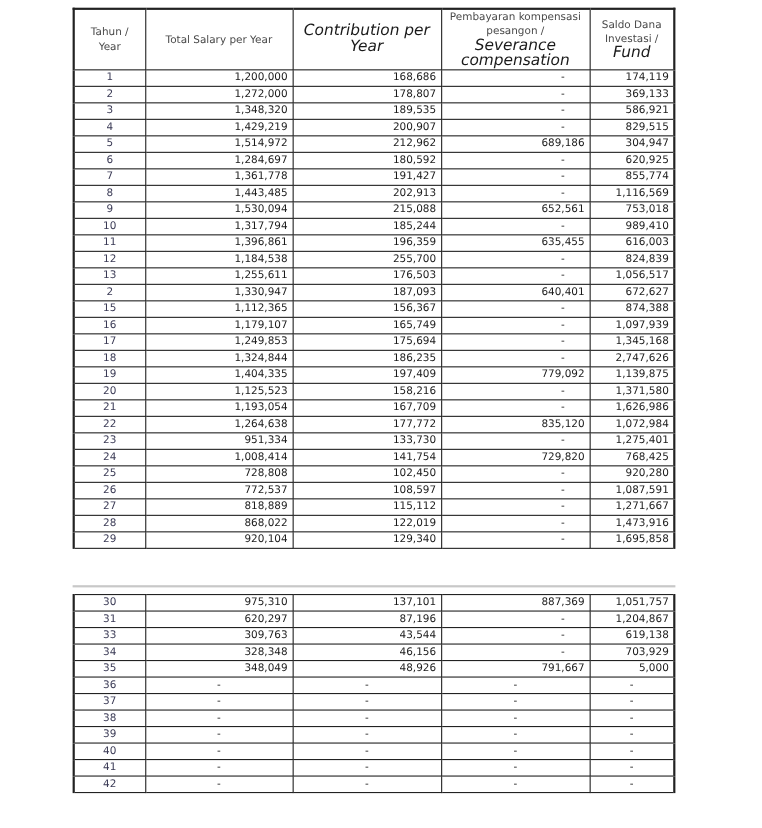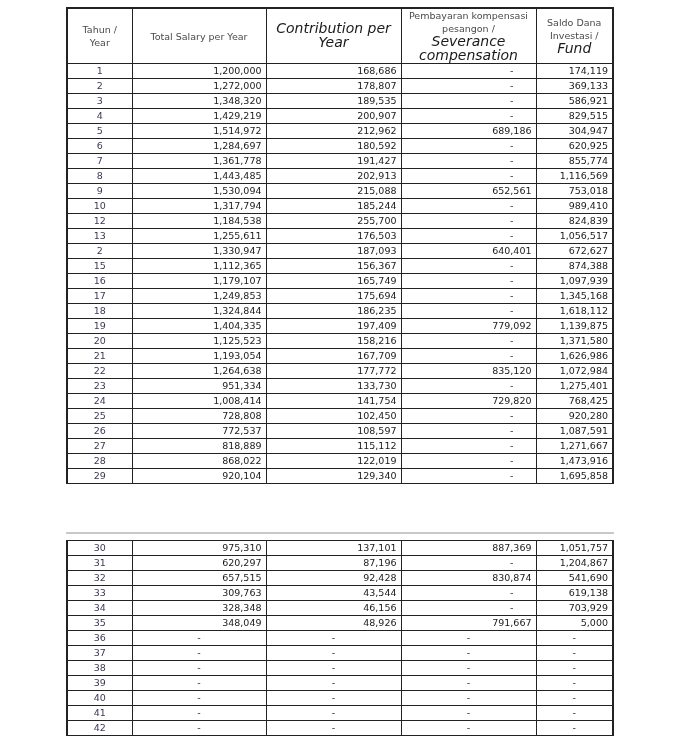--- a/index.html
+++ b/index.html
@@ -169,20 +169,27 @@
         <td class="num rightthick">753,018</td>
       </tr>
       <tr>
         <td class="year leftthick">10</td>
         <td class="num">1,317,794</td>
         <td class="num">185,244</td>
         <td class="dash">-</td>
         <td class="num rightthick">989,410</td>
       </tr>
       <tr>
+        <td class="year leftthick">11</td>
+        <td class="num">1,396,861</td>
+        <td class="num">196,359</td>
+        <td class="num">635,455</td>
+        <td class="num rightthick">616,003</td>
+      </tr>
+      <tr>
         <td class="year leftthick">12</td>
         <td class="num">1,184,538</td>
         <td class="num">255,700</td>
         <td class="dash">-</td>
         <td class="num rightthick">824,839</td>
       </tr>
       <tr>
         <td class="year leftthick">13</td>
         <td class="num">1,255,611</td>
         <td class="num">176,503</td>
@@ -215,21 +222,21 @@
         <td class="num">1,249,853</td>
         <td class="num">175,694</td>
         <td class="dash">-</td>
         <td class="num rightthick">1,345,168</td>
       </tr>
       <tr>
         <td class="year leftthick">18</td>
         <td class="num">1,324,844</td>
         <td class="num">186,235</td>
         <td class="dash">-</td>
-        <td class="num rightthick">1,618,112</td>
+        <td class="num rightthick">2,747,626</td>
       </tr>
       <tr>
         <td class="year leftthick">19</td>
         <td class="num">1,404,335</td>
         <td class="num">197,409</td>
         <td class="num">779,092</td>
         <td class="num rightthick">1,139,875</td>
       </tr>
       <tr>
         <td class="year leftthick">20</td>
@@ -323,27 +330,20 @@
         <td class="num rightthick">1,051,757</td>
       </tr>
       <tr>
         <td class="year leftthick">31</td>
         <td class="num">620,297</td>
         <td class="num">87,196</td>
         <td class="dash">-</td>
         <td class="num rightthick">1,204,867</td>
       </tr>
       <tr>
-        <td class="year leftthick">32</td>
-        <td class="num">657,515</td>
-        <td class="num">92,428</td>
-        <td class="num">830,874</td>
-        <td class="num rightthick">541,690</td>
-      </tr>
-      <tr>
         <td class="year leftthick">33</td>
         <td class="num">309,763</td>
         <td class="num">43,544</td>
         <td class="dash">-</td>
         <td class="num rightthick">619,138</td>
       </tr>
       <tr>
         <td class="year leftthick">34</td>
         <td class="num">328,348</td>
         <td class="num">46,156</td>

